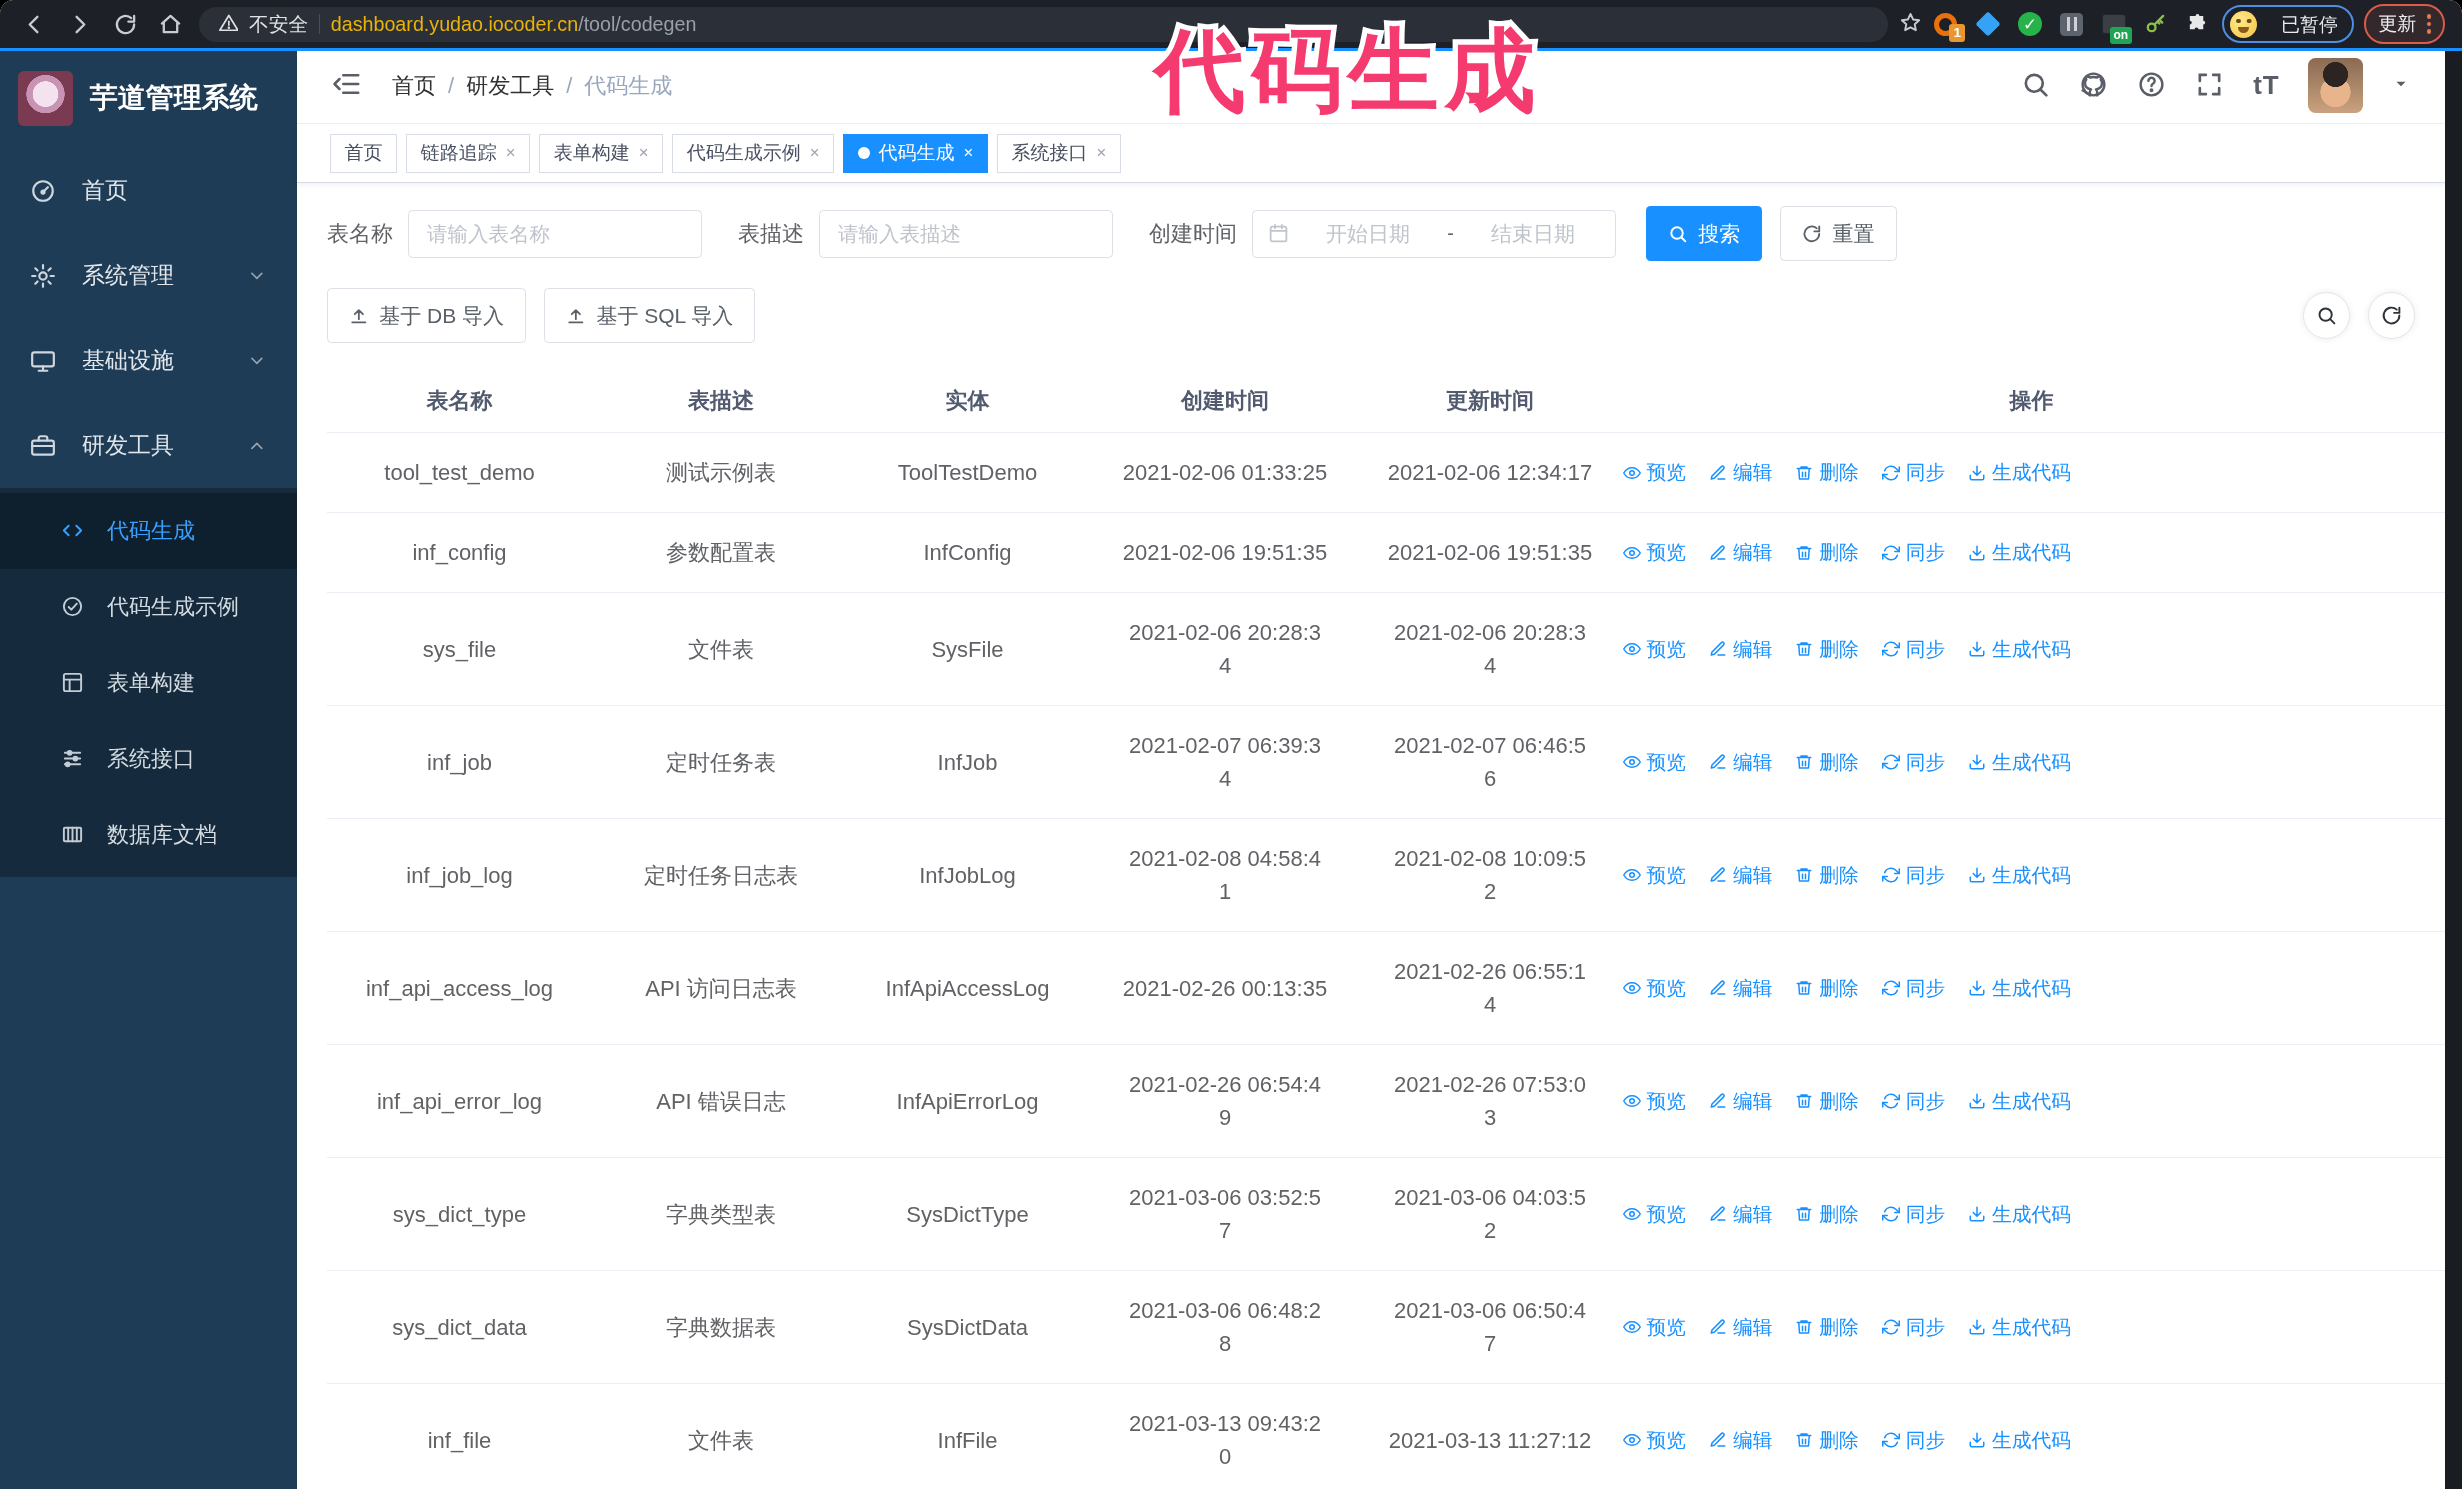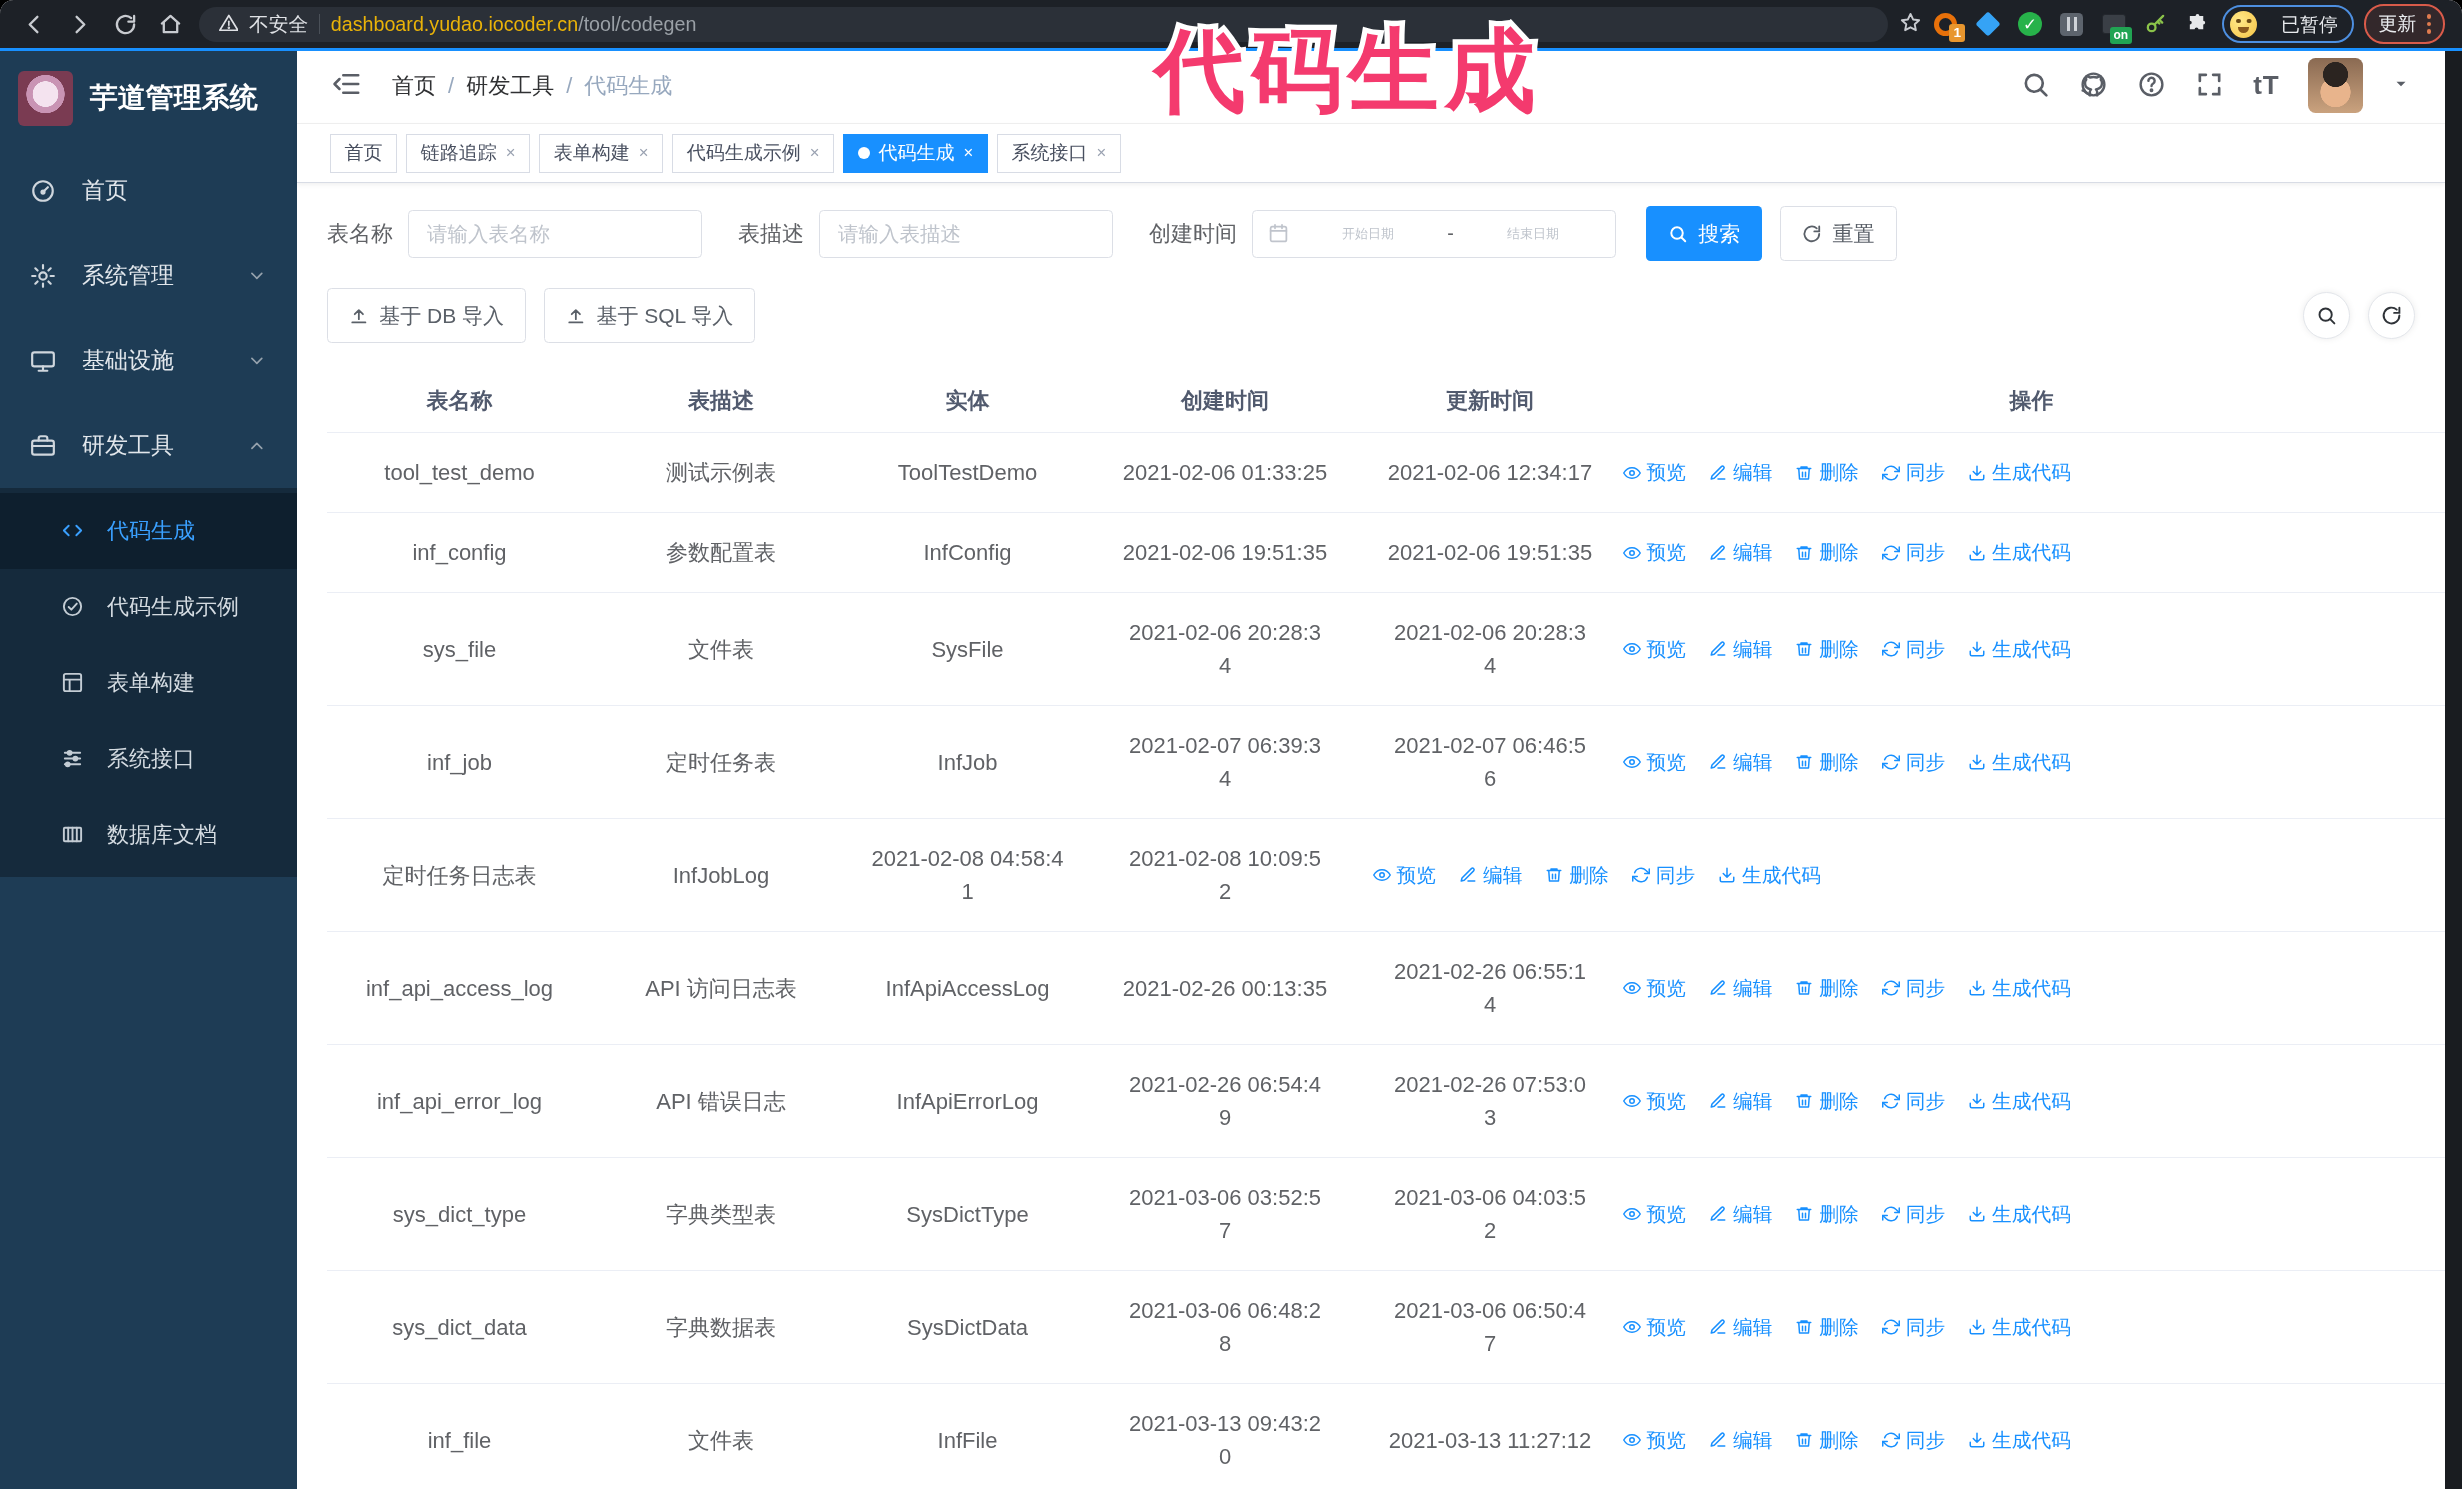--- a/index.html
+++ b/index.html
@@ -87,21 +87,21 @@
   .tag.active .x { color:#fff; }
 
   
   .content { padding:23px 30px 0 30px; }
   .filters { display:flex; align-items:center; }
   .f-label { font-size:22px; color:#606266; margin-right:15px; white-space:nowrap; }
   .f-input { height:48px; border:0.8px solid #dcdfe6; border-radius:4.5px; padding:0 18px; font-size:20.5px; color:#303133; width:294px; margin-right:36px; font-family:inherit; }
   .f-input::placeholder { color:#bfc4cc; }
   .datebox { height:48px; width:364px; border:0.8px solid #dcdfe6; border-radius:4.5px; display:flex; align-items:center; padding:0 15px; gap:12px; margin-right:30px; }
   .datebox svg { width:21px; height:21px; color:#c0c4cc; flex:0 0 auto; }
-  .dph { font-size:13px; color:#bfc4cc; flex:1 1 auto; text-align:center; white-space:nowrap; }
+  .dph { font-size:21px; color:#bfc4cc; flex:1 1 auto; text-align:center; white-space:nowrap; }
   .dsep { font-size:19.7px; color:#606266; }
   .btn { height:55px; border-radius:4.5px; font-size:21px; display:inline-flex; align-items:center; gap:10.6px; padding:0 21px; cursor:pointer; border:0.8px solid transparent; font-family:inherit; white-space:nowrap; }
   .btn svg { width:19.7px; height:19.7px; }
   .btn.primary { background:#1890ff; color:#fff; margin-right:18px; }
   .btn.plain { background:#fff; border-color:#dcdfe6; color:#5a6068; }
   .actions-row { margin-top:27px; display:flex; align-items:center; }
   .actions-row .btn { margin-right:18px; }
   .round-tools { margin-left:auto; display:flex; gap:18px; }
   .circle-btn { width:47px; height:47px; border-radius:50%; background:#fff; border:0.8px solid #e3e6eb; box-shadow:0 0 7.6px rgba(0,0,0,.08); display:flex; align-items:center; justify-content:center; cursor:pointer; }
   .circle-btn svg { width:21px; height:21px; color:#2f3338; }
@@ -596,20 +596,21 @@
                 </span>
                 <span class="oplink">
                   <svg class="" viewBox="0 0 24 24" fill="none" stroke="currentColor" stroke-width="2" stroke-linecap="round" stroke-linejoin="round">
                     <path d="M21 15v4a2 2 0 0 1-2 2H5a2 2 0 0 1-2-2v-4M7 10l5 5 5-5M12 15V3"></path>
                   </svg>
                   <span>生成代码</span>
                 </span>
               </div>
             </div>
             <div class="tr">
+              <div>inf_job_log</div>
               <div>定时任务日志表</div>
               <div>InfJobLog</div>
               <div><span class="dt wrap">2021-02-08 04:58:41</span></div>
               <div><span class="dt wrap">2021-02-08 10:09:52</span></div>
               <div class="ops">
                 <span class="oplink">
                   <svg class="" viewBox="0 0 24 24" fill="none" stroke="currentColor" stroke-width="2" stroke-linecap="round" stroke-linejoin="round">
                     <path d="M1 12s4-7 11-7 11 7 11 7-4 7-11 7S1 12 1 12z"></path>
                     <circle cx="12" cy="12" r="3"></circle>
                   </svg>

